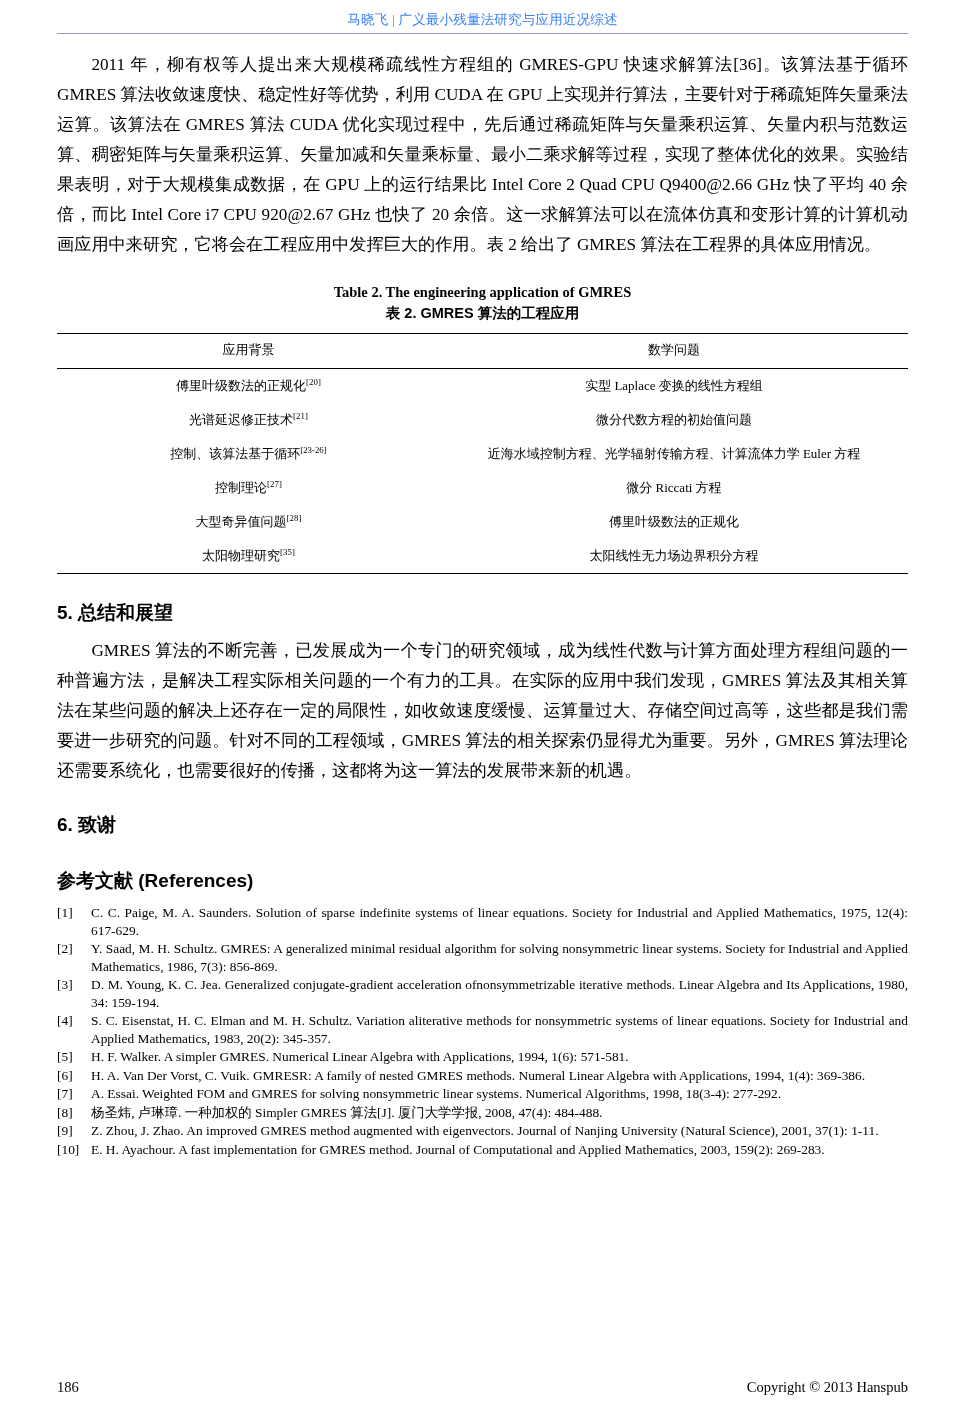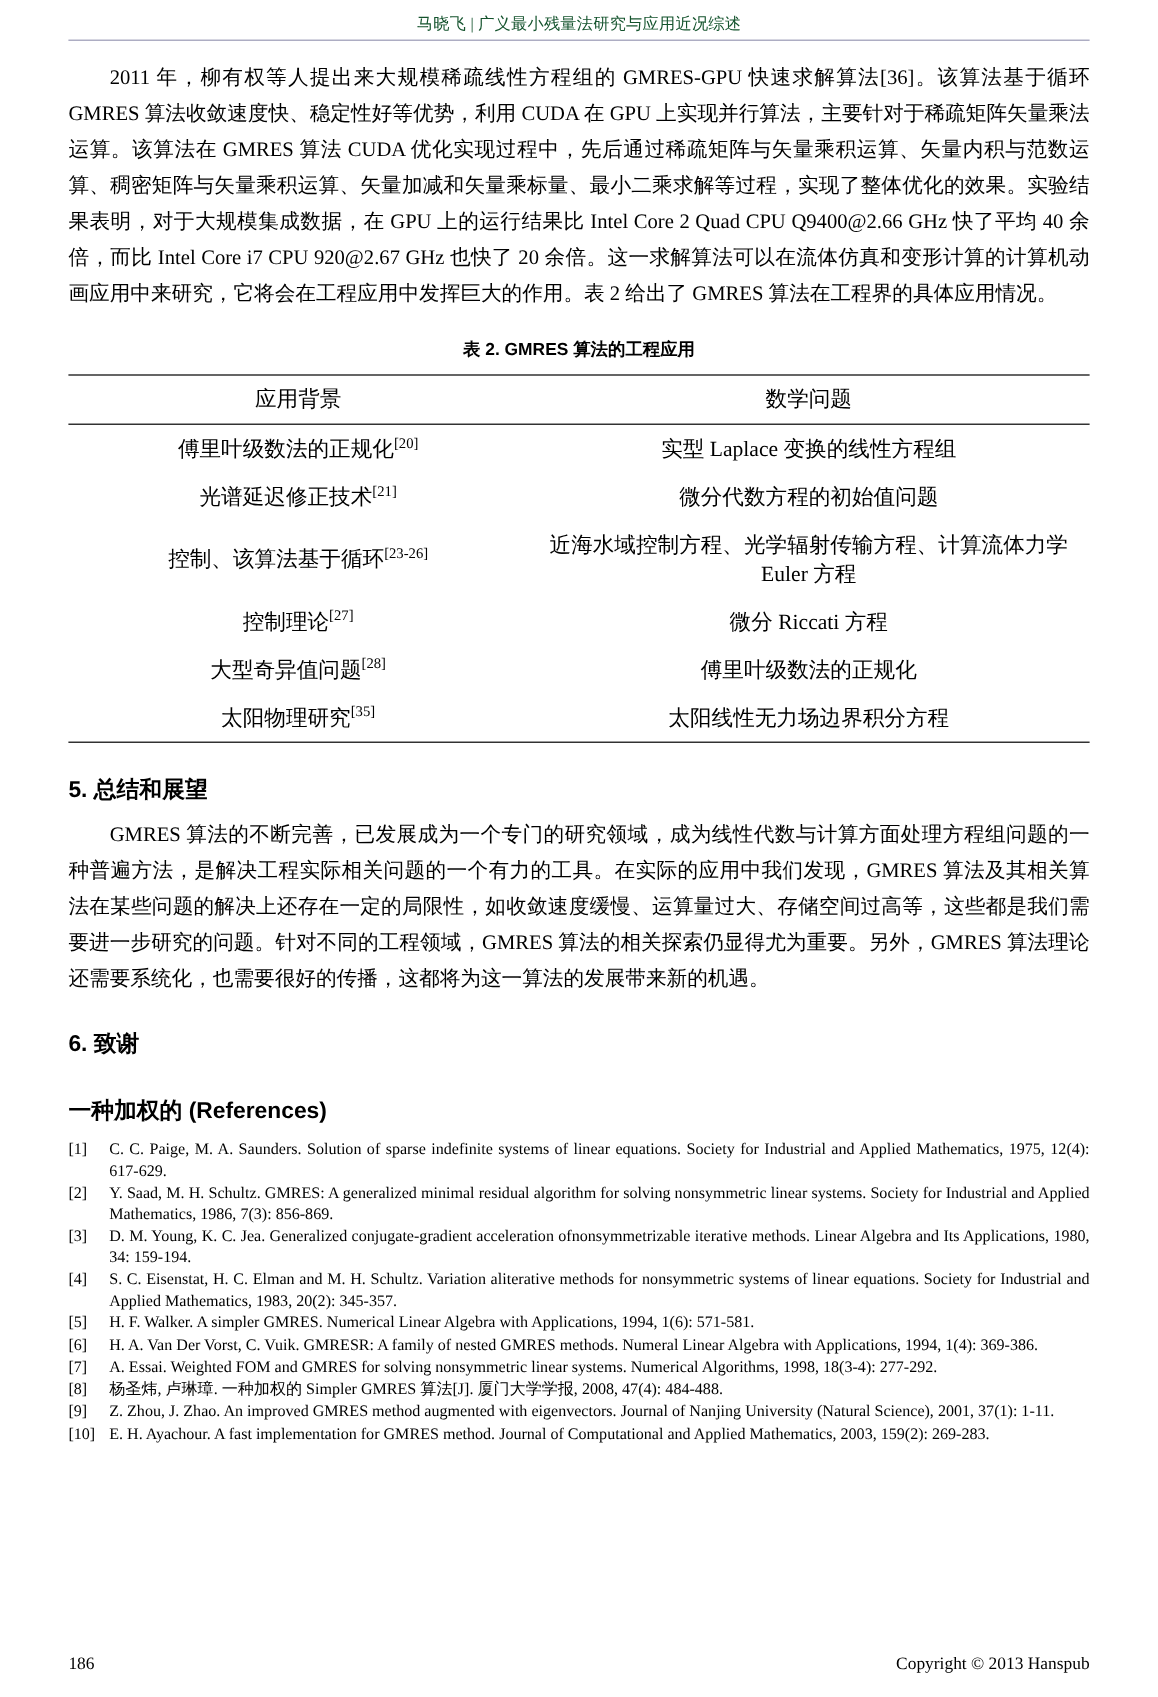--- a/index.html
+++ b/index.html
@@ -18,21 +18,21 @@
   .page {
     width: 965px;
     height: 1414px;
     box-sizing: border-box;
     padding: 0 57px;
     position: relative;
   }
   .running-head {
     text-align: center;
     font-size: 13.5px;
-    color: #14532d;
+    color: #3b82f6;
     padding-top: 11px;
     letter-spacing: 0.2px;
   }
   .rule-top {
     border-top: 1px solid #9a9ab5;
     margin-top: 4px;
     margin-bottom: 16px;
   }
   p.body {
     font-size: 17.2px;
@@ -57,21 +57,21 @@
     line-height: 21px;
   }
   .table-title .cn {
     font-family: "Liberation Sans", sans-serif;
     font-size: 14.5px;
   }
   table.data {
     width: 100%;
     border-collapse: collapse;
     margin-top: 9px;
-    font-size: 18px;
+    font-size: 13px;
   }
   table.data thead th {
     font-weight: normal;
     padding: 7px 0 9px 0;
     text-align: center;
     border-top: 1.6px solid #000;
     border-bottom: 1px solid #000;
   }
   table.data tbody td {
     padding: 8px 0 8px 0;
@@ -127,20 +127,21 @@
 <body>
 
 <div class="page">
 
   <div class="running-head">马晓飞  |  广义最小残量法研究与应用近况综述</div>
   <div class="rule-top"></div>
 
   <p class="body indent">2011 年，柳有权等人提出来大规模稀疏线性方程组的 GMRES-GPU 快速求解算法[36]。该算法基于循环 GMRES 算法收敛速度快、稳定性好等优势，利用 CUDA 在 GPU 上实现并行算法，主要针对于稀疏矩阵矢量乘法运算。该算法在 GMRES 算法 CUDA 优化实现过程中，先后通过稀疏矩阵与矢量乘积运算、矢量内积与范数运算、稠密矩阵与矢量乘积运算、矢量加减和矢量乘标量、最小二乘求解等过程，实现了整体优化的效果。实验结果表明，对于大规模集成数据，在 GPU 上的运行结果比 Intel Core 2 Quad CPU Q9400@2.66 GHz 快了平均 40 余倍，而比 Intel Core i7 CPU 920@2.67 GHz 也快了 20 余倍。这一求解算法可以在流体仿真和变形计算的计算机动画应用中来研究，它将会在工程应用中发挥巨大的作用。表 2 给出了 GMRES 算法在工程界的具体应用情况。</p>
 
   <div class="table-title">
+    <div>Table 2. The engineering application of GMRES</div>
     <div class="cn">表 2. GMRES 算法的工程应用</div>
   </div>
 
   <table class="data">
     <thead>
       <tr>
         <th style="width:45%">应用背景</th>
         <th style="width:55%">数学问题</th>
       </tr>
     </thead>
@@ -170,21 +171,21 @@
         <td>太阳线性无力场边界积分方程</td>
       </tr>
     </tbody>
   </table>
 
   <h2 class="section">5.  总结和展望</h2>
   <p class="body indent">GMRES 算法的不断完善，已发展成为一个专门的研究领域，成为线性代数与计算方面处理方程组问题的一种普遍方法，是解决工程实际相关问题的一个有力的工具。在实际的应用中我们发现，GMRES 算法及其相关算法在某些问题的解决上还存在一定的局限性，如收敛速度缓慢、运算量过大、存储空间过高等，这些都是我们需要进一步研究的问题。针对不同的工程领域，GMRES 算法的相关探索仍显得尤为重要。另外，GMRES 算法理论还需要系统化，也需要很好的传播，这都将为这一算法的发展带来新的机遇。</p>
 
   <h2 class="section">6.  致谢</h2>
 
-  <h2 class="refs-head">一种加权的  (References)</h2>
+  <h2 class="refs-head">参考文献  (References)</h2>
 
   <div class="ref-list">
     <div class="ref-item">
       <div class="ref-num">[1]</div>
       <div class="ref-text">C. C. Paige, M. A. Saunders. Solution of sparse indefinite systems of linear equations. Society for Industrial and Applied Mathematics, 1975, 12(4): 617-629.</div>
     </div>
     <div class="ref-item">
       <div class="ref-num">[2]</div>
       <div class="ref-text">Y. Saad, M. H. Schultz. GMRES: A generalized minimal residual algorithm for solving nonsymmetric linear systems. Society for Industrial and Applied Mathematics, 1986, 7(3): 856-869.</div>
     </div>

